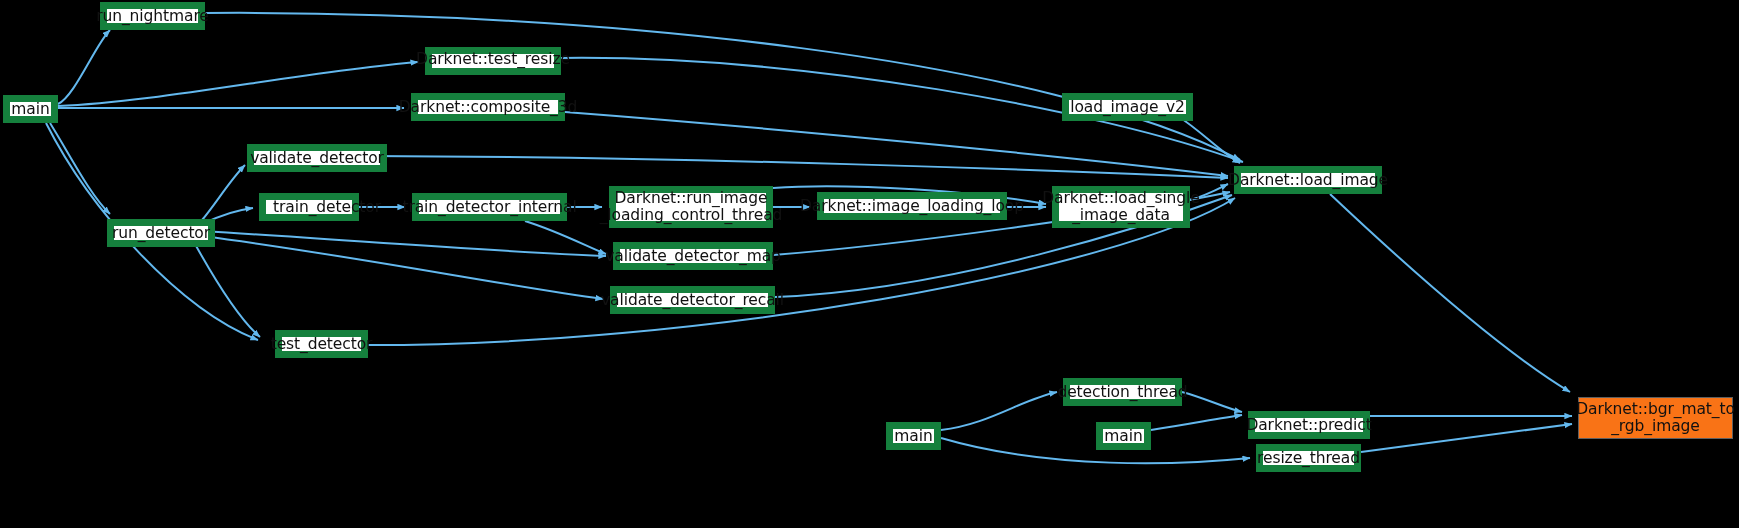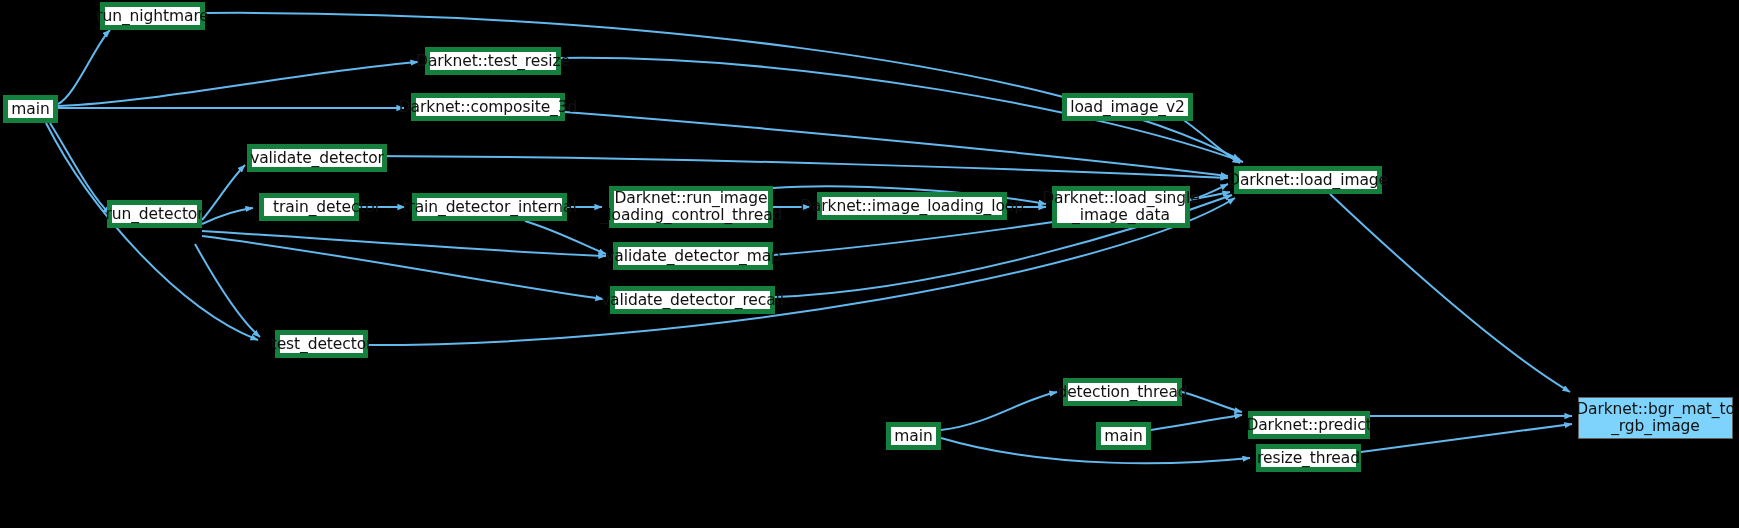--- a/index.html
+++ b/index.html
@@ -20,34 +20,34 @@
     left: 0;
     top: 0;
     width: 1739px;
     height: 528px;
     pointer-events: none;
   }
   .node {
     position: absolute;
     box-sizing: border-box;
     background: #ffffff;
-    border: 5px solid #15803d;
+    border: 7px solid #15803d;
     color: #111111;
     display: flex;
     align-items: center;
     justify-content: center;
     text-align: center;
     font-size: 15.5px;
     line-height: 17px;
     letter-spacing: -0.1px;
     white-space: pre;
     z-index: 5;
   }
   .node.highlight {
-    background: #7dd3fc;
+    background: #f97316;
     border: 1px solid #606060;
   }
   .node-label {
     display: block;
     padding: 0 6px;
   }
 </style>
 </head>
 <body>
 
@@ -101,21 +101,21 @@
       <div class="node" style="left: 3px; top: 95px; width: 55px; height: 28px;"><span class="node-label">main</span></div>
       <div class="node" style="left: 247px; top: 144px; width: 140px; height: 28px;"><span class="node-label">validate_detector</span></div>
       <div class="node" style="left: 1234px; top: 166px; width: 148px; height: 28px;"><span class="node-label">Darknet::load_image</span></div>
       <div class="node" style="left: 609px; top: 186px; width: 164px; height: 42px;"><span class="node-label">Darknet::run_image
 _loading_control_thread</span></div>
       <div class="node" style="left: 817px; top: 192px; width: 190px; height: 28px;"><span class="node-label">Darknet::image_loading_loop</span></div>
       <div class="node" style="left: 1052px; top: 186px; width: 138px; height: 42px;"><span class="node-label">Darknet::load_single
 _image_data</span></div>
       <div class="node" style="left: 259px; top: 193px; width: 100px; height: 28px; padding-left: 36px;"><span class="node-label">train_detector</span></div>
       <div class="node" style="left: 412px; top: 193px; width: 155px; height: 28px;"><span class="node-label">train_detector_internal</span></div>
-      <div class="node" style="left: 107px; top: 200px; width: 95px; height: 28px;"><span class="node-label">run_detector</span></div>
+      <div class="node" style="left: 107px; top: 219px; width: 108px; height: 28px;"><span class="node-label">run_detector</span></div>
       <div class="node" style="left: 613px; top: 242px; width: 160px; height: 28px;"><span class="node-label">validate_detector_map</span></div>
       <div class="node" style="left: 610px; top: 286px; width: 165px; height: 28px;"><span class="node-label">validate_detector_recall</span></div>
       <div class="node" style="left: 263px; top: 330px; width: 93px; height: 28px; margin-left: 12px;"><span class="node-label">test_detector</span></div>
       <div class="node" style="left: 1063px; top: 378px; width: 119px; height: 28px;"><span class="node-label">detection_thread</span></div>
       <div class="node" style="left: 1248px; top: 411px; width: 122px; height: 28px;"><span class="node-label">Darknet::predict</span></div>
       <div class="node highlight" style="left: 1578px; top: 397px; width: 155px; height: 42px;"><span class="node-label">Darknet::bgr_mat_to
 _rgb_image</span></div>
       <div class="node" style="left: 886px; top: 422px; width: 55px; height: 28px;"><span class="node-label">main</span></div>
       <div class="node" style="left: 1096px; top: 422px; width: 55px; height: 28px;"><span class="node-label">main</span></div>
       <div class="node" style="left: 1256px; top: 444px; width: 105px; height: 28px;"><span class="node-label">resize_thread</span></div>

